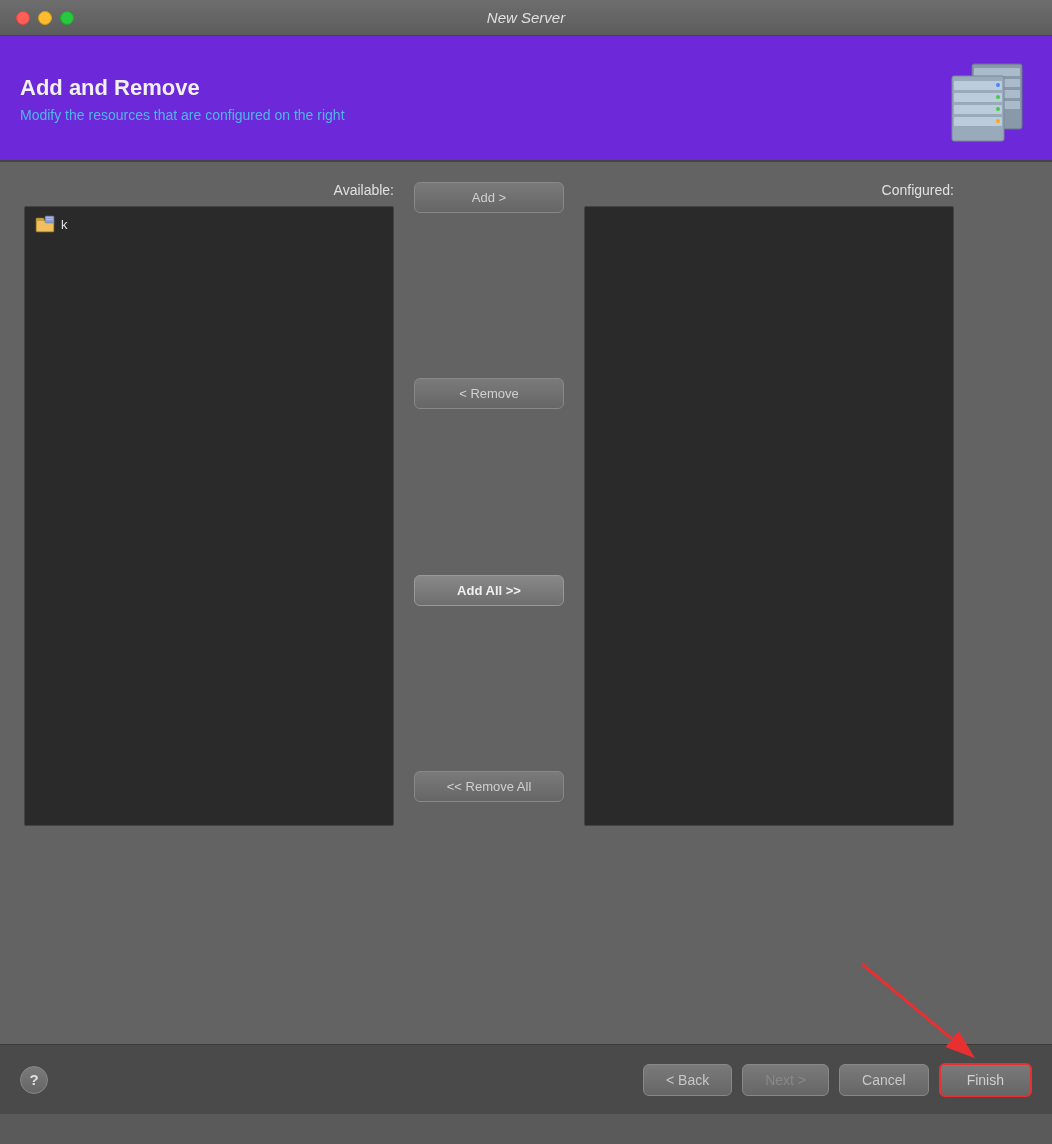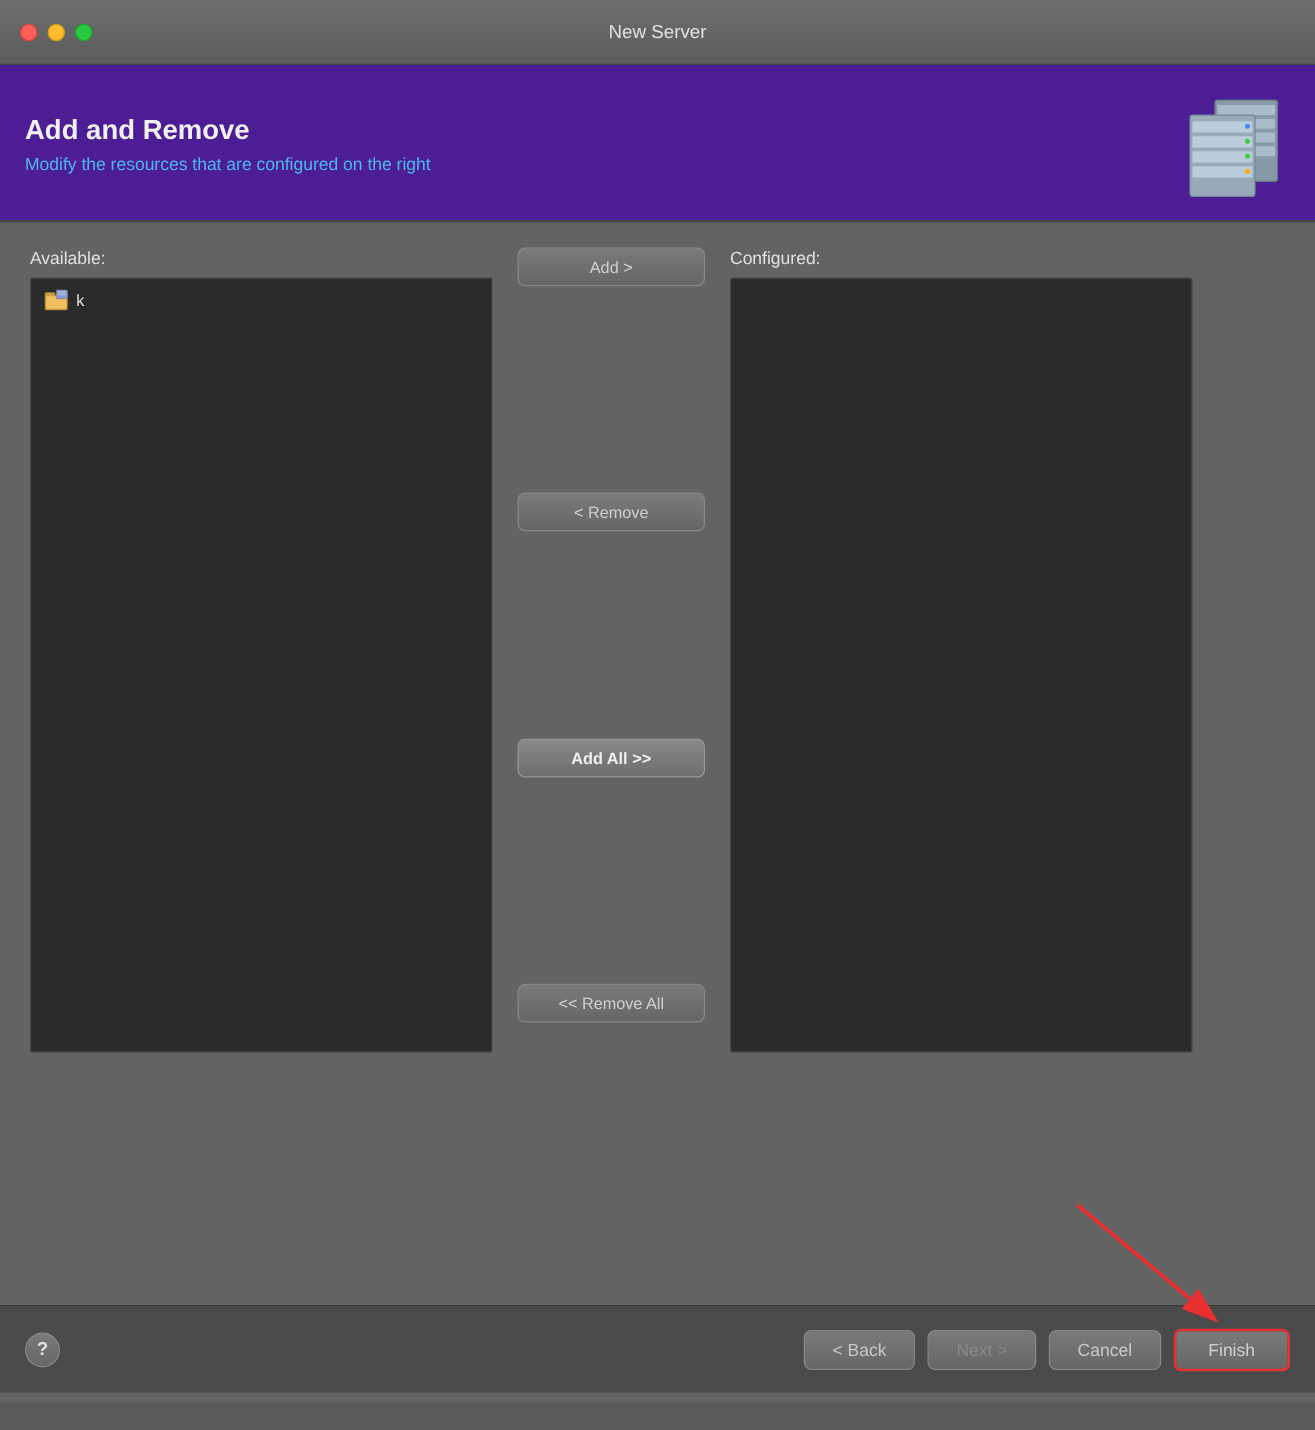--- a/index.html
+++ b/index.html
@@ -6,27 +6,28 @@
     body {
       width: 1052px;
       height: 1144px;
       background: #5a5a5a;
       font-family: -apple-system, BlinkMacSystemFont, 'Helvetica Neue', Arial, sans-serif;
       overflow: hidden;
     }
 
     
     .titlebar {
-      height: 52px;
+      height: 36px;
       background: linear-gradient(180deg, #6e6e6e 0%, #5c5c5c 100%);
       display: flex;
       align-items: center;
       justify-content: center;
       position: relative;
       border-bottom: 1px solid #444;
+      font-style: italic;
     }
     .titlebar-buttons {
       position: absolute;
       left: 16px;
       display: flex;
       gap: 8px;
       align-items: center;
     }
     .tb-btn {
       width: 14px;
@@ -39,21 +40,21 @@
     .tb-min { background: #febc2e; border: 1px solid #d4a012; }
     .tb-max { background: #28c840; border: 1px solid #1aab29; }
     .titlebar-title {
       color: #e0e0e0;
       font-size: 15px;
       font-weight: 500;
     }
 
     
     .header-section {
-      background: #4c1d95;
+      background: #6d28d9;
       padding: 18px 20px 16px 20px;
       display: flex;
       align-items: center;
       justify-content: space-between;
       border-bottom: 2px solid #444;
     }
     .header-text h1 {
       color: #f0f0f0;
       font-size: 22px;
       font-weight: bold;
@@ -85,20 +86,21 @@
     .panels-container {
       display: flex;
       gap: 0;
       align-items: flex-start;
       height: 640px;
     }
 
     .panel-section {
       display: flex;
       flex-direction: column;
+      align-items: flex-end;
     }
 
     .panel-label {
       color: #e0e0e0;
       font-size: 14px;
       margin-bottom: 8px;
     }
 
     .list-panel {
       background: #2a2a2a;

